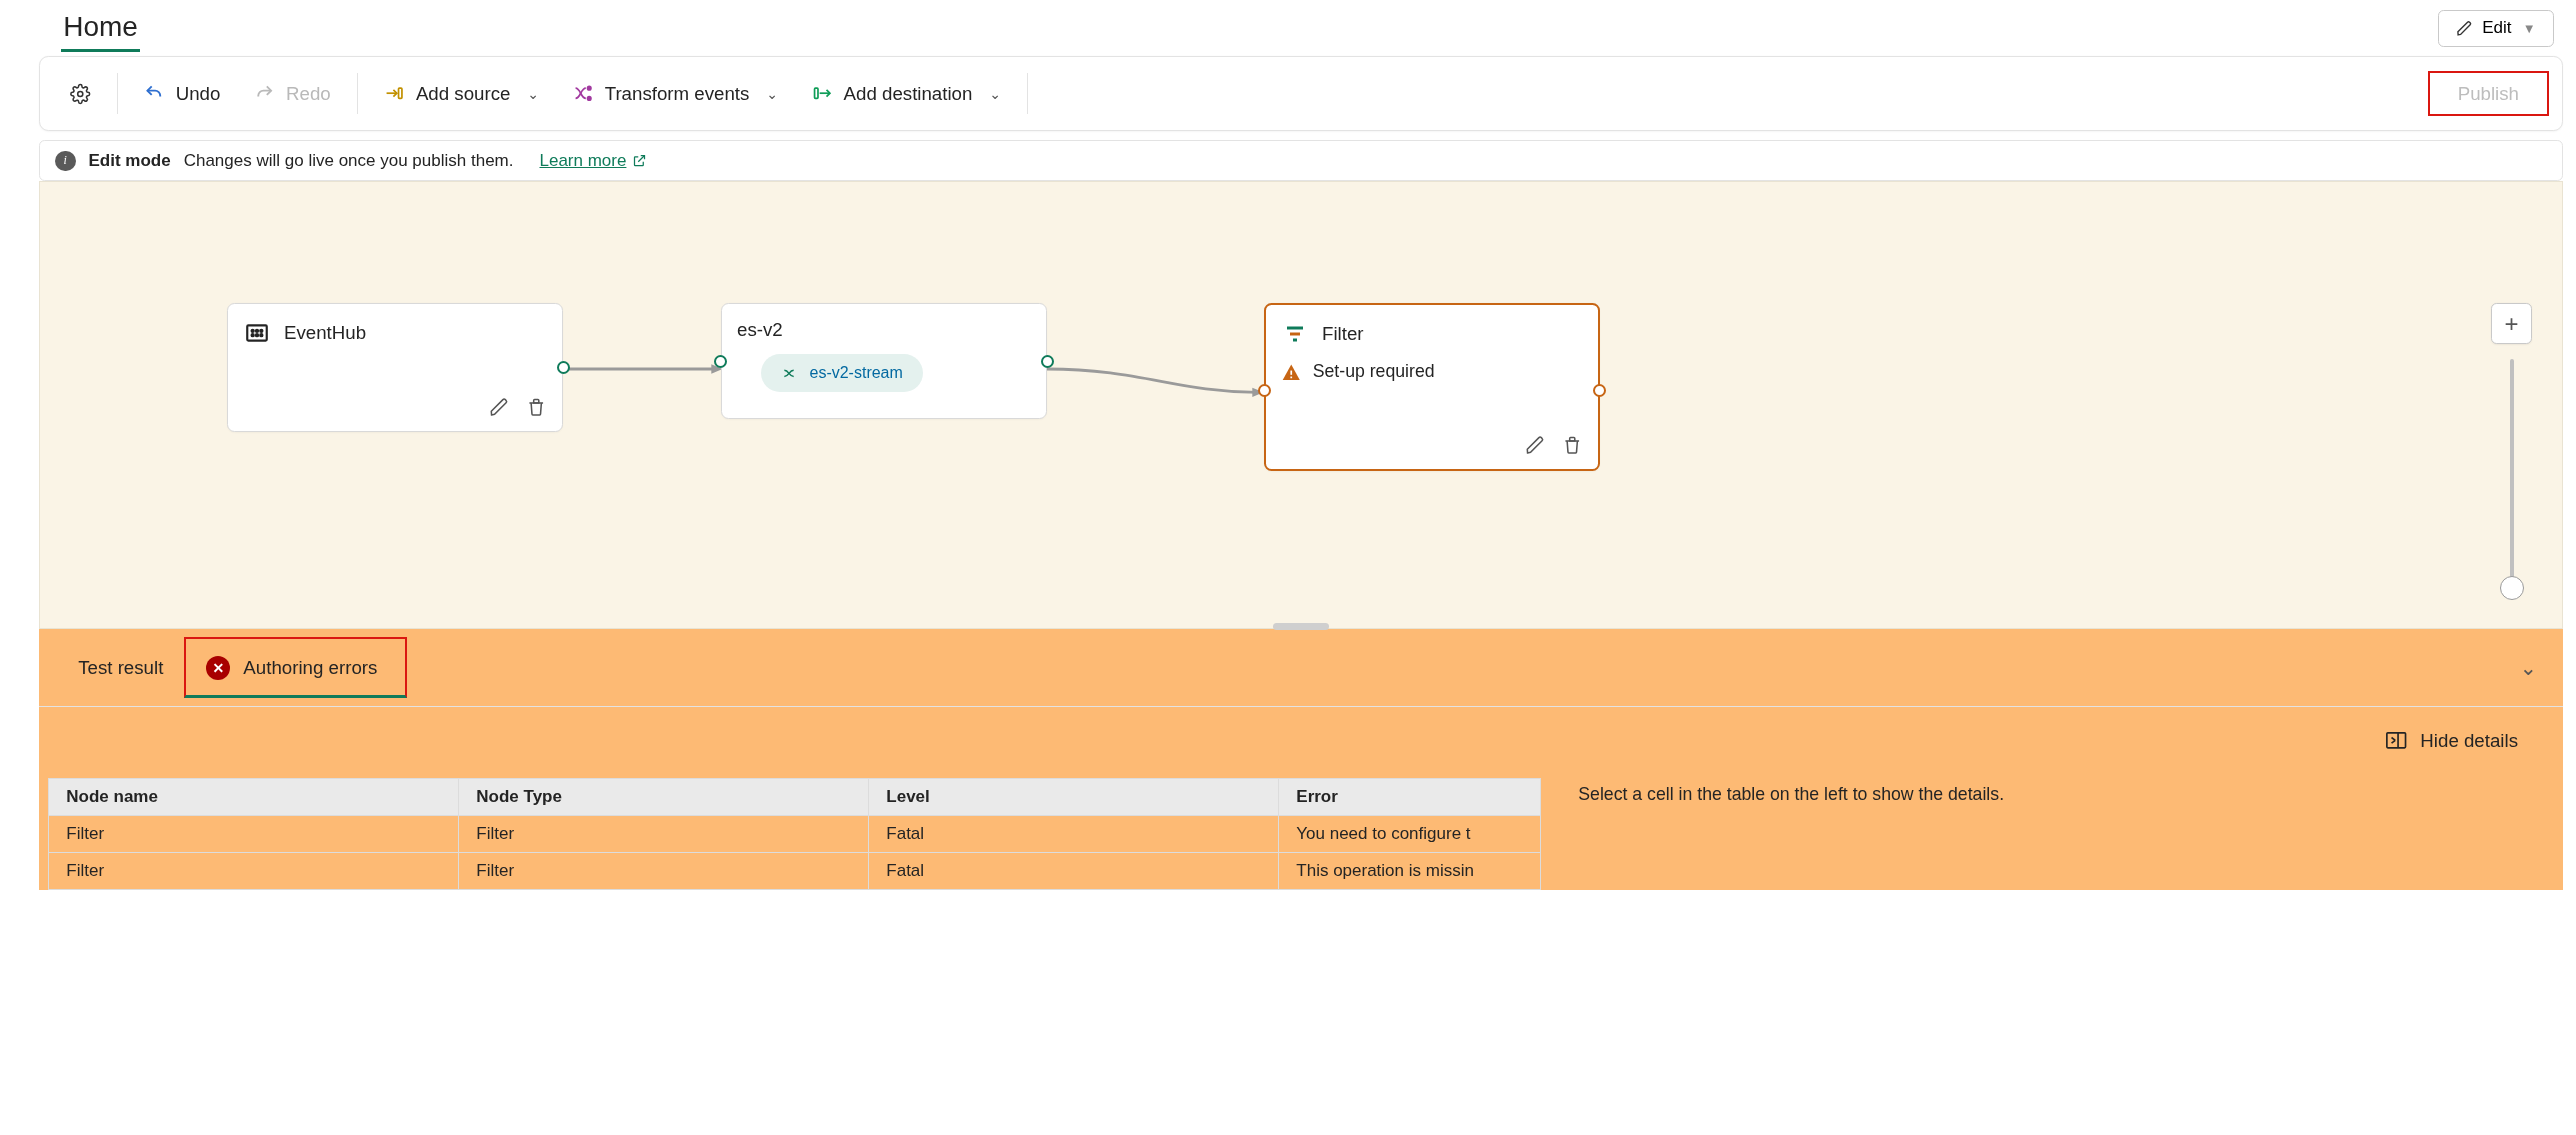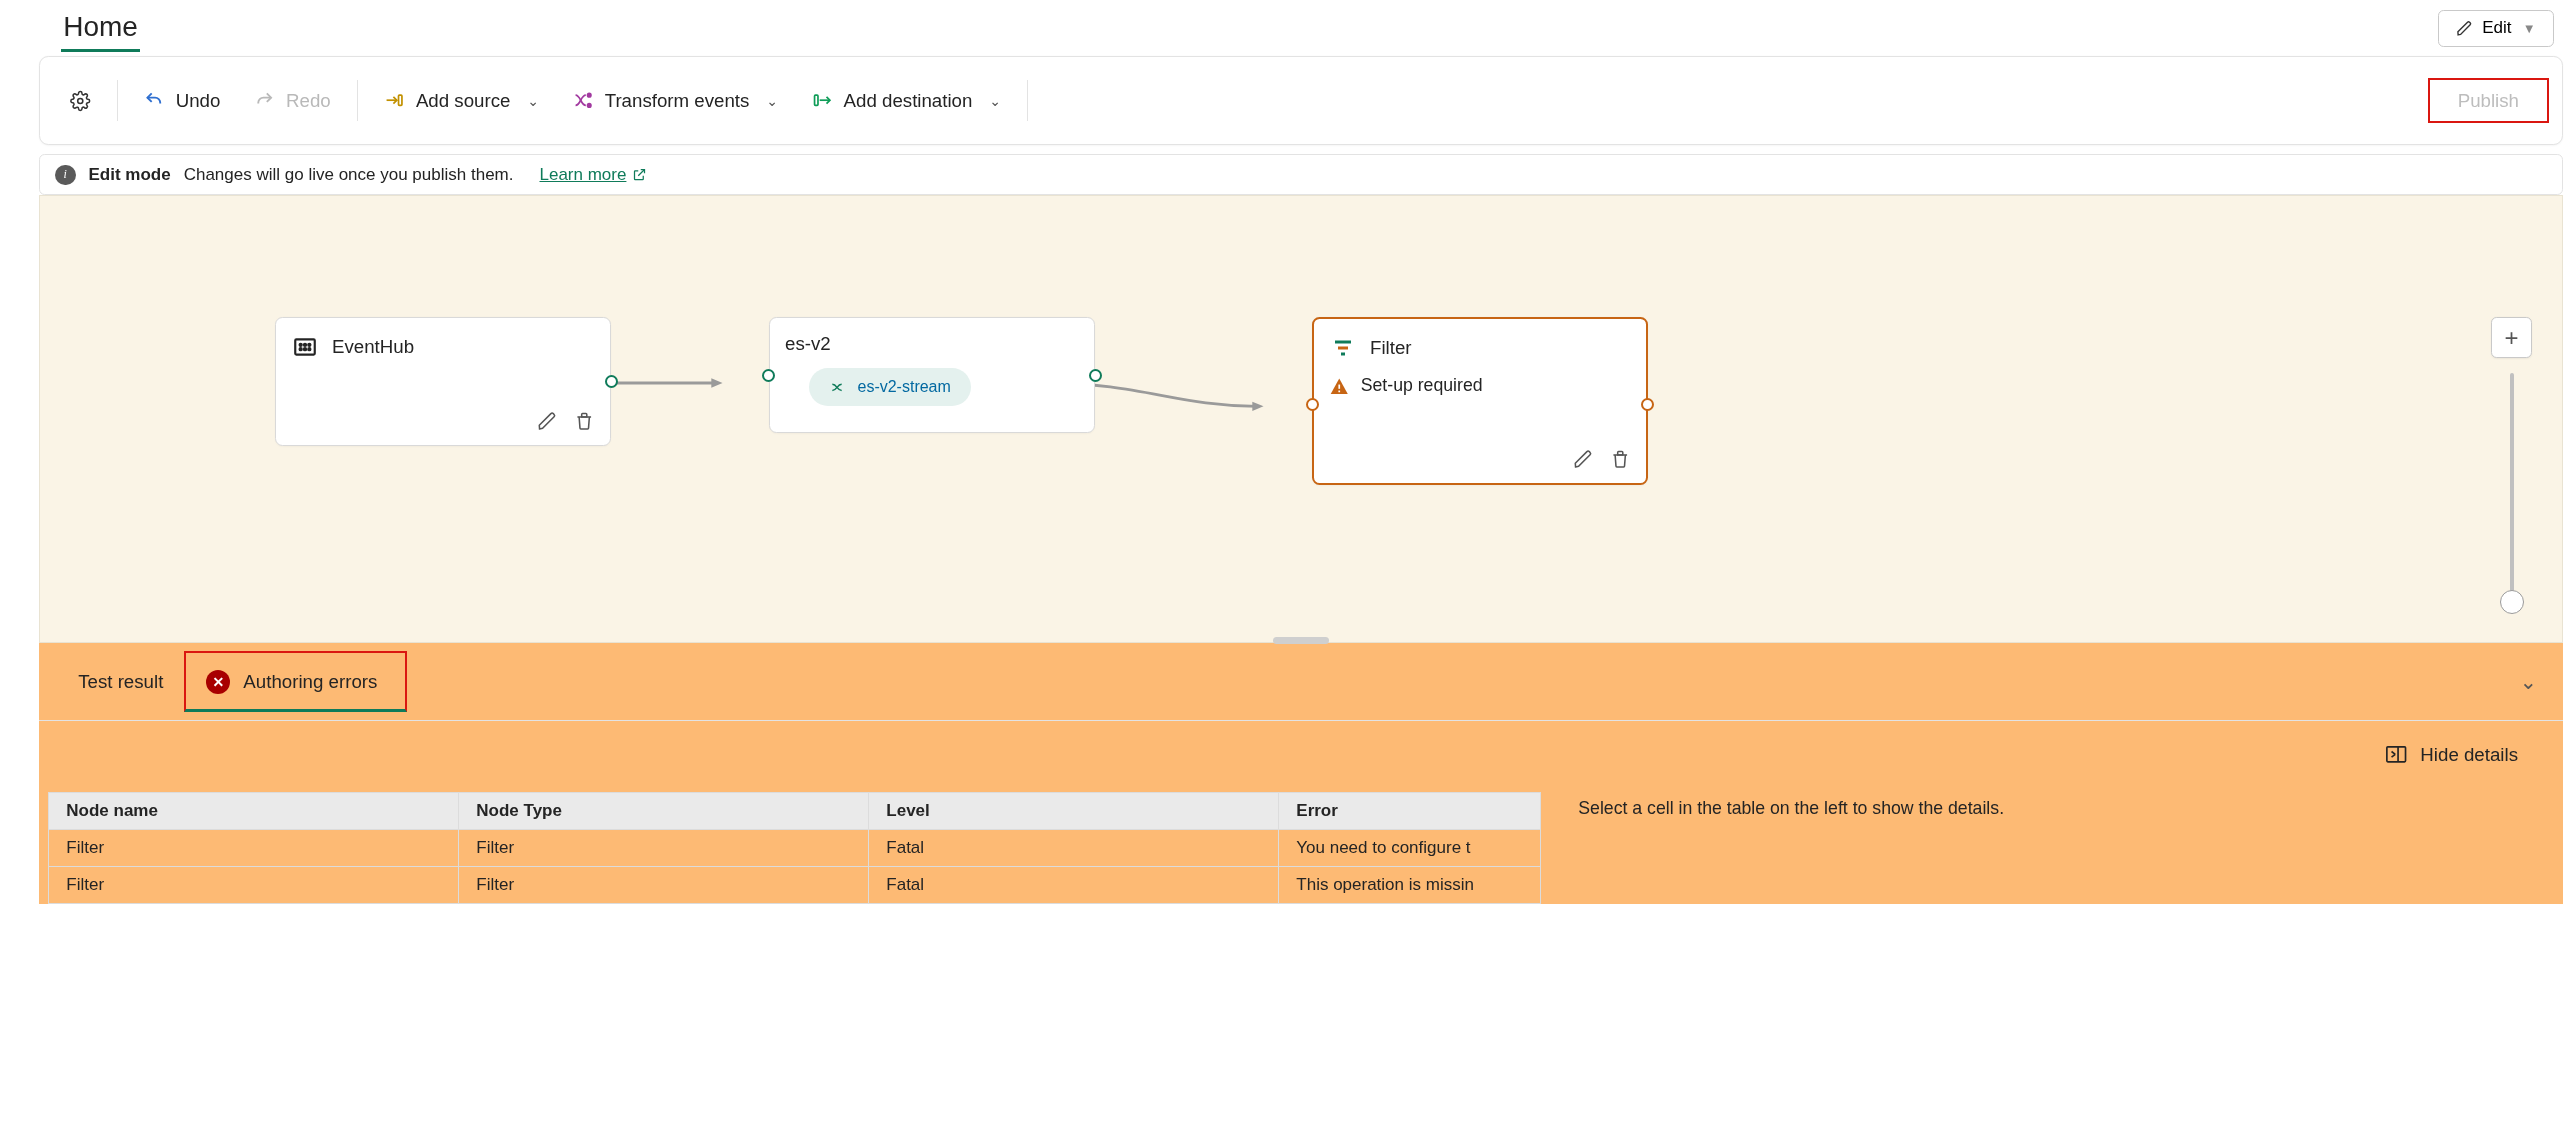--- a/index.html
+++ b/index.html
@@ -6,41 +6,41 @@
   body { font-family: "Segoe UI", -apple-system, sans-serif; font-size: 15px; color: #242424; background: #f5f5f5; }
 
   .shell { width: 2576px; height: 1135px; position: relative; background: #fff; padding-left: 26px; }
 
   .topbar { display: flex; align-items: center; justify-content: space-between; height: 56px; padding: 0 22.4px 0 26px; }
   .tab-title { font-size: 28px; font-weight: 400; border-bottom: 3.7px solid #0f7b5a; padding: 7.5px 1.9px 5.6px; margin-left: 9.3px; }
   .edit-btn { display: flex; align-items: center; gap: 9.3px; border: 0.9px solid #c9c9c9; background: #fff; border-radius: 5.6px; padding: 7.5px 17px; font-size: 17px; cursor: pointer; }
   .edit-btn .chev { color: #888; font-size: 13px; margin-left: 1.9px; }
 
   .toolbar-wrap { padding: 0 13px; }
-  .toolbar { display: flex; align-items: center; height: 89px; background: #fff; border: 0.9px solid #e3e3e3; border-radius: 9.3px; padding: 0 13px; box-shadow: 0 0.9px 1.9px rgba(0,0,0,0.04); }
+  .toolbar { display: flex; align-items: center; height: 75px; background: #fff; border: 0.9px solid #e3e3e3; border-radius: 9.3px; padding: 0 13px; box-shadow: 0 0.9px 1.9px rgba(0,0,0,0.04); }
   .toolbar .btn { display: flex; align-items: center; gap: 11.2px; font-size: 18.7px; padding: 9.3px 17px; cursor: pointer; color: #242424; }
   .toolbar .btn.disabled { color: #b9b9b9; }
   .toolbar .sep { width: 0.9px; height: 41px; background: #e3e3e3; margin: 0 9.3px; }
   .toolbar .chev { color: #555; font-size: 14px; margin-left: 5.6px; }
   .toolbar .ic { width: 20.5px; height: 20.5px; display: inline-flex; align-items: center; justify-content: center; }
   .toolbar .ic.gear { color: #333; }
   .toolbar .ic.undo svg, .toolbar .ic.redo svg { stroke: currentColor; }
   .toolbar .ic.arrow-in { color: #c29100; }
   .toolbar .ic.transform { color: #a23aa0; }
   .toolbar .ic.arrow-out { color: #0f9d58; }
   .publish-area { margin-left: auto; border: 2.8px solid #da1710; padding: 5.6px 13px; }
   .publish-txt { color: #bdbdbd; font-size: 18.7px; padding: 3.7px 15px; }
 
   .info-bar { display: flex; align-items: center; gap: 13px; border: 0.9px solid #e3e3e3; border-radius: 5.6px; margin: 9.3px 13px 0; padding: 9.3px 15px; font-size: 17px; }
   .info-bar .info-ic { width: 20.5px; height: 20.5px; border-radius: 50%; background: #5a5a5a; color: #fff; display: inline-flex; align-items: center; justify-content: center; font-size: 12px; font-style: italic; font-family: Georgia, serif; }
   .info-bar .strong { font-weight: 600; }
   .info-bar a { color: #0f7b5a; text-decoration: underline; display: inline-flex; align-items: center; gap: 5.6px; margin-left: 13px; }
 
   .canvas { position: relative; margin: 0 13px; height: 448px; background: #faf4e6; border: 0.9px solid #e9e3d2; }
-  .node { position: absolute; background: #fff; border: 0.9px solid #d9d9d9; border-radius: 7.5px; box-shadow: 0 0.9px 1.9px rgba(0,0,0,0.03); margin-left: 48px; }
+  .node { position: absolute; background: #fff; border: 0.9px solid #d9d9d9; border-radius: 7.5px; box-shadow: 0 0.9px 1.9px rgba(0,0,0,0.03); }
   .node.eventhub { left: 187px; top: 121px; width: 336px; height: 129px; }
   .node.esv2     { left: 681px; top: 121px; width: 326px; height: 116px; }
   .node.filter   { left: 1224px; top: 121px; width: 336px; height: 168px; border: 2.8px solid #c76514; }
   .node-head { display: flex; align-items: center; gap: 13px; padding: 15px 15px 0; font-size: 18.7px; }
   .node-ic { width: 28px; height: 28px; display: inline-flex; align-items: center; justify-content: center; }
   .esv2-chip { display: flex; align-items: center; gap: 9.3px; background: #e4f1ee; border-radius: 22.4px; padding: 9.3px 20.5px; margin: 13px 17px 17px 39px; font-size: 16px; color: #0369a1; width: fit-content; }
   .node-actions { position: absolute; right: 13px; bottom: 11.2px; display: flex; gap: 11.2px; color: #555; }
   .node-actions .icbtn { width: 26px; height: 26px; display: inline-flex; align-items: center; justify-content: center; cursor: pointer; }
   .filter .setup { display: flex; align-items: center; gap: 11.2px; padding: 13px 15px 0; font-size: 17.7px; color: #242424; }
   .filter .warn-ic { color: #c76514; }

